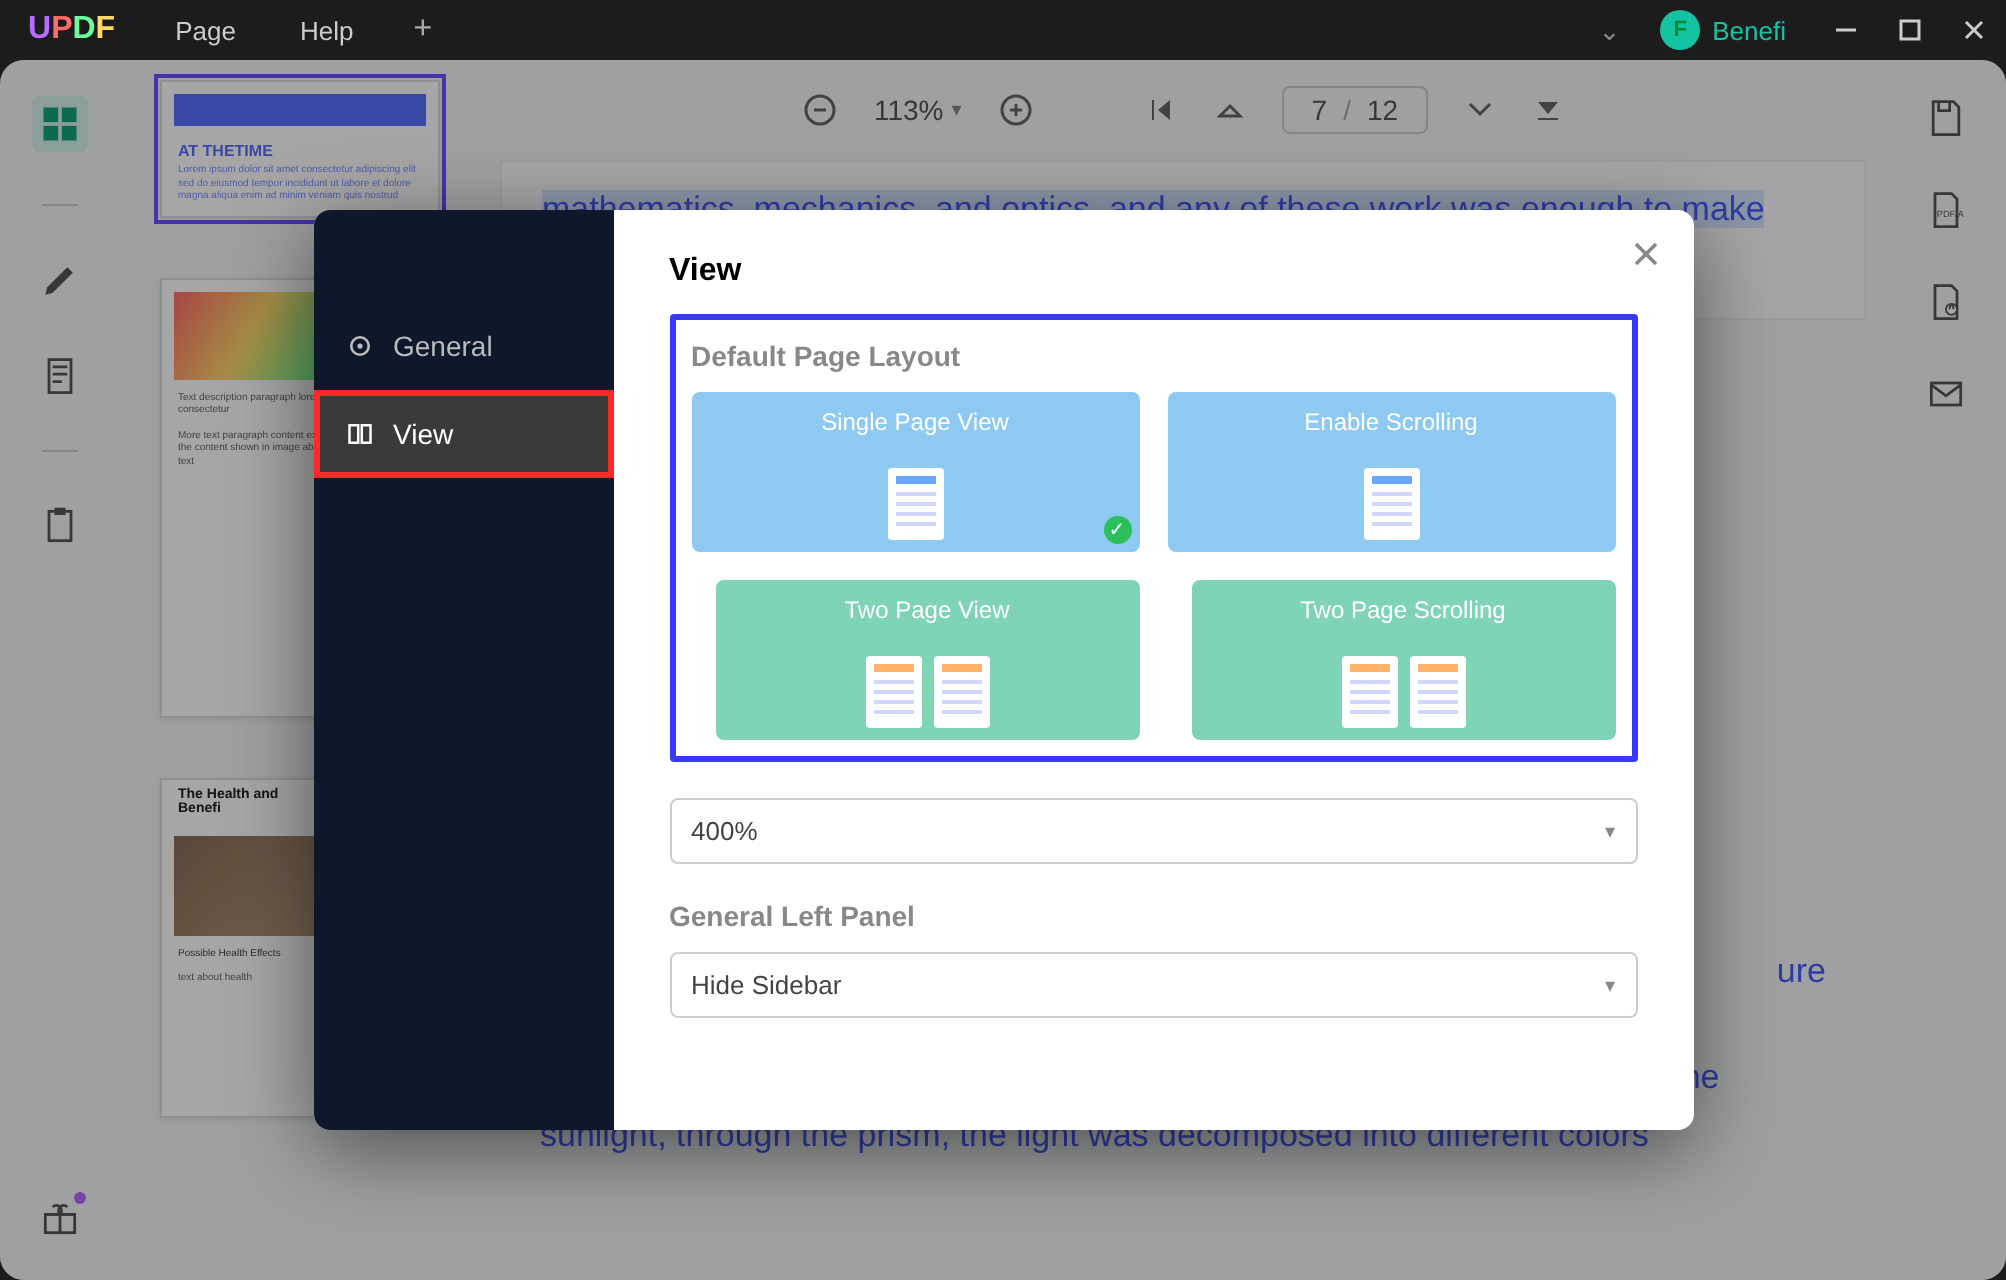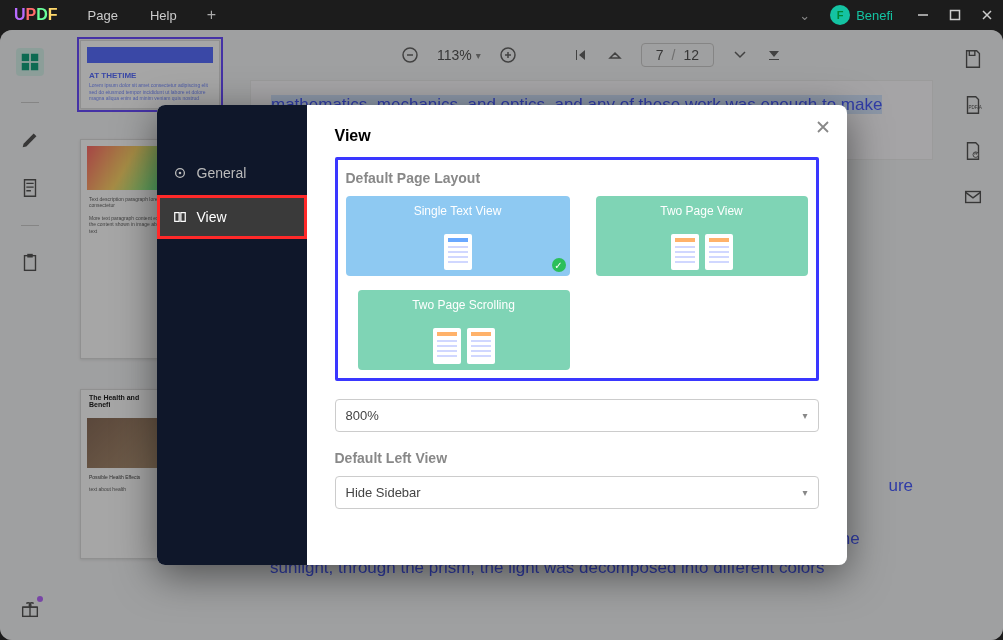--- a/index.html
+++ b/index.html
@@ -248,52 +248,58 @@
           <span>View</span>
         </div>
       </div>
       <div class="modal-body">
         <div class="modal-title">View</div>
 
         <div class="section layout-grid-wrap">
           <div class="section-h">Default Page Layout</div>
           <div class="layout-grid">
             <div class="layout-card blue">
-              <span>Single Text View</span>
+              <span>Single Page View</span>
               <div class="mini">
                   <div class="mini-page"></div>
                 </div>
               <div class="check"></div>
+            </div>
+            <div class="layout-card blue">
+              <span>Enable Scrolling</span>
+              <div class="mini">
+                  <div class="mini-page"></div>
+                </div>
             </div>
             <div class="layout-card green">
               <span>Two Page View</span>
               <div class="mini">
                   <div class="mini-page orange"></div>
                   <div class="mini-page orange"></div>
                 </div>
             </div>
             <div class="layout-card green">
               <span>Two Page Scrolling</span>
               <div class="mini">
                   <div class="mini-page orange"></div>
                   <div class="mini-page orange"></div>
                 </div>
             </div>
           </div>
         </div>
 
         <div class="section">
           <div class="select">
-            <span>800%</span>
+            <span>400%</span>
             <span class="chev">▾</span>
           </div>
         </div>
 
         <div class="section">
-          <div class="section-h">Default Left View</div>
+          <div class="section-h">General Left Panel</div>
           <div class="select">
             <span>Hide Sidebar</span>
             <span class="chev">▾</span>
           </div>
         </div>
 
       </div>
     </div>
   </div>
 </div>

